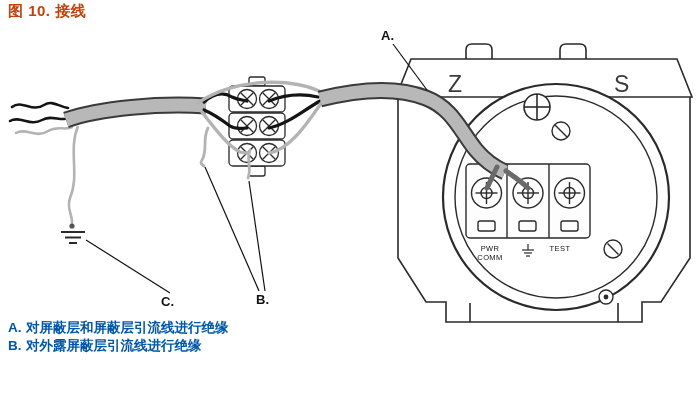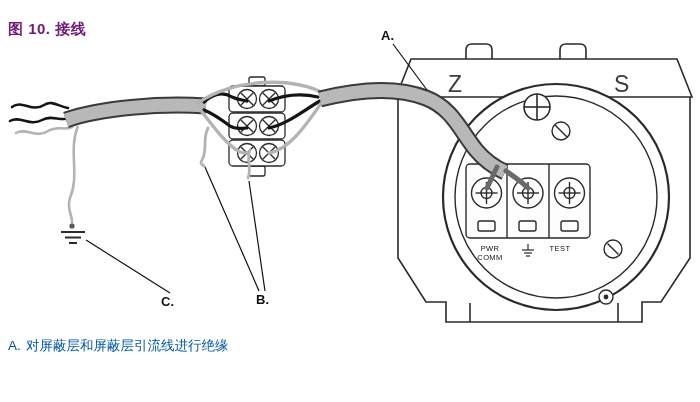--- a/index.html
+++ b/index.html
@@ -1,22 +1,22 @@
 <!DOCTYPE html>
 <html><head>
 <meta charset="utf-8">
 <style>
   html,body{margin:0;padding:0;background:#ffffff;}
   .page{position:relative;width:700px;height:402px;overflow:hidden;
         font-family:"Liberation Sans",sans-serif;background:#ffffff;}
-  .title{position:absolute;left:8px;top:20px;font-size:15px;font-weight:bold;
-         color:#701a75;letter-spacing:0.5px;}
+  .title{position:absolute;left:8px;top:2px;font-size:15px;font-weight:bold;
+         color:#c2410c;letter-spacing:0.5px;}
   .diagram-svg{position:absolute;left:0;top:0;}
-  .legend{position:absolute;left:8px;top:337px;font-size:13.5px;line-height:17.5px;
-          color:#0057A8;font-weight:normal;}
+  .legend{position:absolute;left:8px;top:319px;font-size:13.5px;line-height:17.5px;
+          color:#0057A8;font-weight:bold;}
   .legend .row{white-space:nowrap;}
   .legend .key{display:inline-block;min-width:18px;}
   text{font-family:"Liberation Sans",sans-serif;}
   .callout{font-size:13px;font-weight:bold;fill:#111111;}
   .cast-letter{font-size:23px;fill:#3c3c3c;}
   .tiny-label{font-size:7.5px;fill:#111111;letter-spacing:0.4px;}
 </style>
 </head>
 <body>
 
@@ -182,15 +182,18 @@
     </g>
     <text class="callout" x="381" y="40">A.</text>
     <text class="callout" x="256" y="304">B.</text>
     <text class="callout" x="161" y="306">C.</text>
   </svg>
 
   <div class="legend">
     <div class="row">
       <span class="key">A.</span><span>对屏蔽层和屏蔽层引流线进行绝缘</span>
     </div>
+    <div class="row">
+      <span class="key">B.</span><span>对外露屏蔽层引流线进行绝缘</span>
+    </div>
   </div>
 
 </div>
 
 </body></html>

